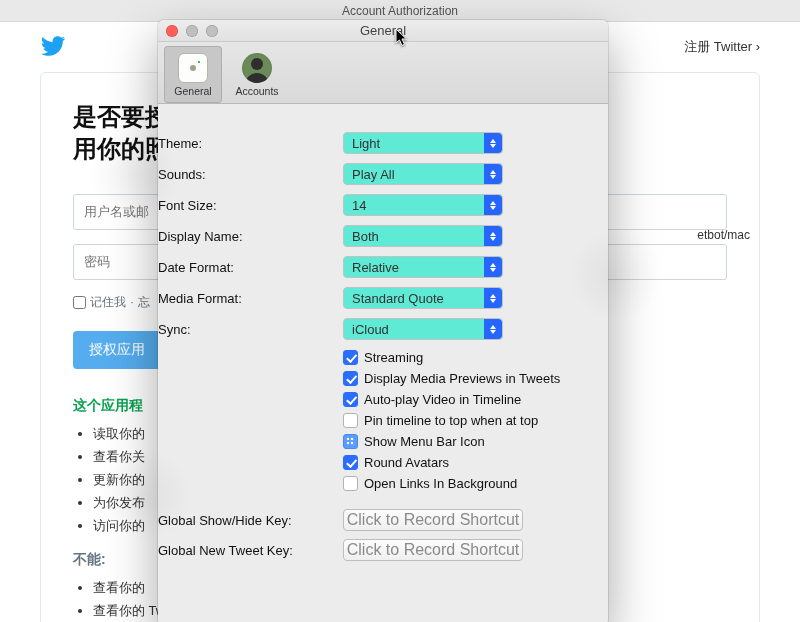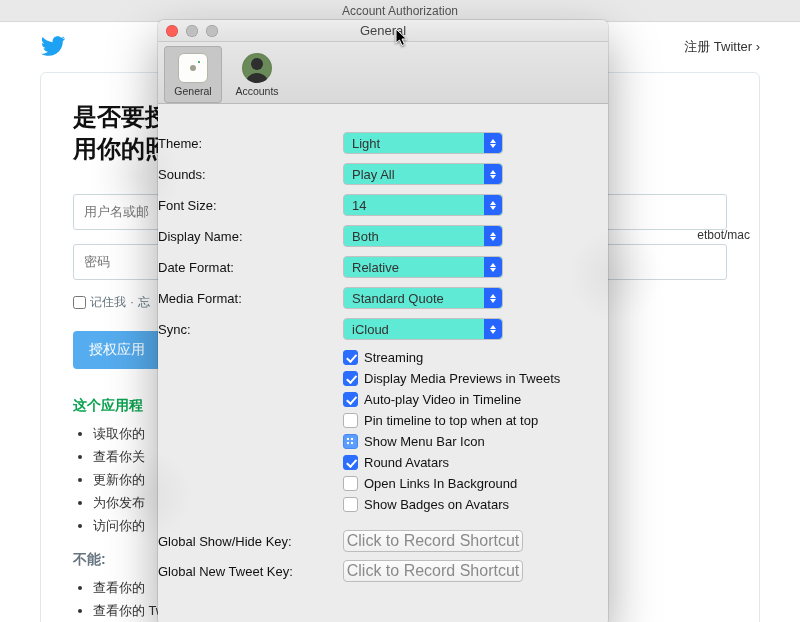--- a/index.html
+++ b/index.html
@@ -406,24 +406,20 @@
           <span>Show Menu Bar Icon</span>
         </div>
         <div class="check-row">
           <span class="mac-check on"></span>
           <span>Round Avatars</span>
         </div>
         <div class="check-row">
           <span class="mac-check"></span>
           <span>Open Links In Background</span>
         </div>
-        <div class="check-row">
-          <span class="mac-check"></span>
-          <span>Show Badges on Avatars</span>
-        </div>
       </div>
 
     <div class="shortcut-row" style="margin-top:18px">
       <div class="form-label">Global Show/Hide Key:</div>
       <div class="shortcut-btn">Click to Record Shortcut</div>
     </div>
     <div class="shortcut-row">
       <div class="form-label">Global New Tweet Key:</div>
       <div class="shortcut-btn">Click to Record Shortcut</div>
     </div>

